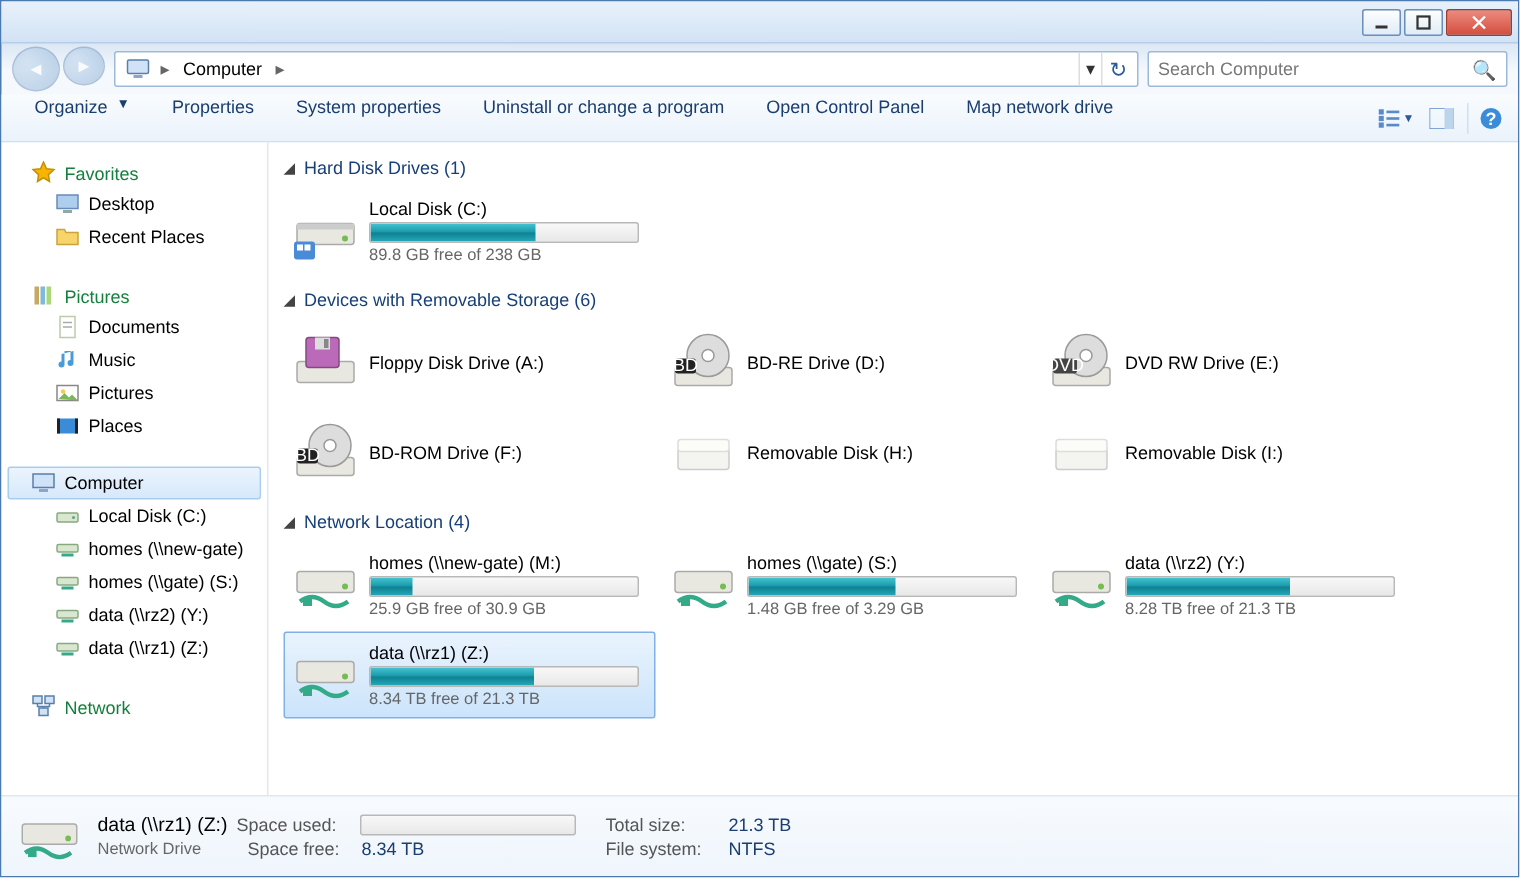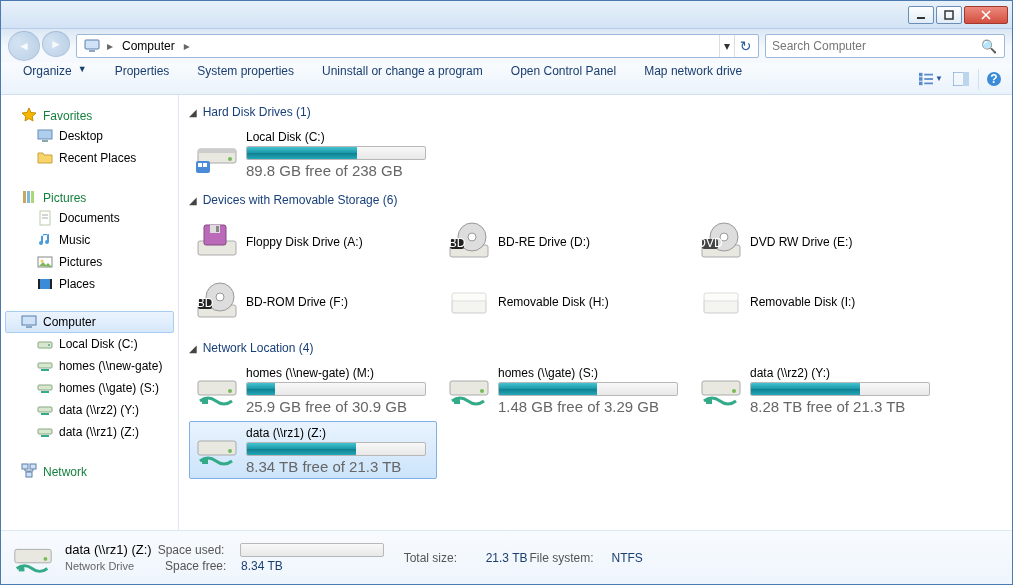--- a/index.html
+++ b/index.html
@@ -46,33 +46,33 @@
 .drive.sel { background: linear-gradient(to bottom, #e9f3fd, #cce4fb); border: 1px solid #7fb1e8; }
 .drvicon { width: 46px; height: 46px; margin-right: 6px; flex-shrink: 0; position: relative; }
 .drvbody { flex: 1; display: flex; flex-direction: column; gap: 2px; }
 .drvname { color: #000; }
 .capbar { width: 180px; height: 14px; background: linear-gradient(to bottom, #f8f8f8, #e8e8e8); border: 1px solid #b8b8b8; border-radius: 2px; overflow: hidden; position: relative; }
 .capfill { height: 100%; background: linear-gradient(to bottom, #45c3d1, #1898a9 49%, #0e7f90 51%, #24a8b8); }
 .capfill.w62 { width: 62%; }
 .capfill.w16 { width: 16%; }
 .capfill.w55 { width: 55%; }
 .capfill.w61 { width: 61%; }
-.captext { color: #666; font-size: 15px; }
+.captext { color: #666; font-size: 11px; }
 .details { height: 54px; border-top: 1px solid #dfe7f1; background: linear-gradient(to bottom, #f8fbfe, #eef5fc); display: flex; align-items: center; padding: 4px 10px; }
 .deticon { width: 44px; height: 44px; margin-right: 10px; }
 .detcols { display: flex; flex-direction: column; gap: 2px; }
 .detrow { display: flex; align-items: center; gap: 6px; }
 .detname { font-size: 13px; color: #000; }
 .detlabel { color: #555; width: 76px; text-align: left; display: inline-block; }
 .detlabel.w { width: 76px; }
 .detval { color: #1a3e6f; }
 .detbar { width: 144px; height: 14px; background: linear-gradient(to bottom, #f8f8f8, #e8e8e8); border: 1px solid #b8b8b8; border-radius: 2px; overflow: hidden; display:inline-block; vertical-align: middle;}
 .detbar .fill { height: 100%; width: 61%; background: linear-gradient(to bottom, #45c3d1, #1898a9 49%, #0e7f90 51%, #24a8b8); }
 .detsub { color: #666; font-size: 11px; }
-.detcol2 { margin-left: 20px; display: flex; flex-direction: row; gap: 2px; }
+.detcol2 { margin-left: 20px; display: flex; flex-direction: column; gap: 2px; }
 
 .star { fill: #f7b500; stroke: #c48f00; }
 .folder { fill: #f8d56b; stroke: #caa23e; }
 </style>
 </head>
 <body>
 
 <div class="window">
 
   <div class="titlebar">

